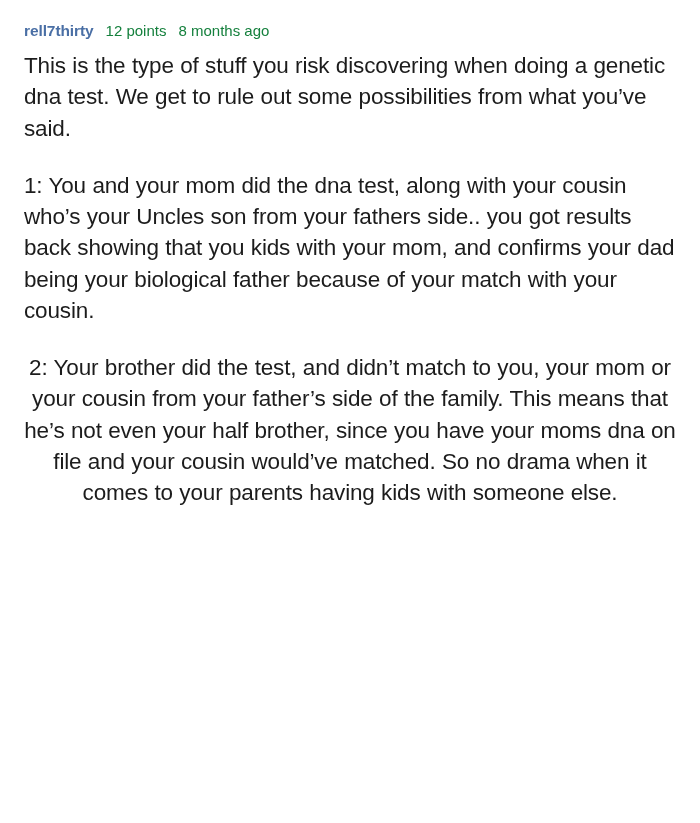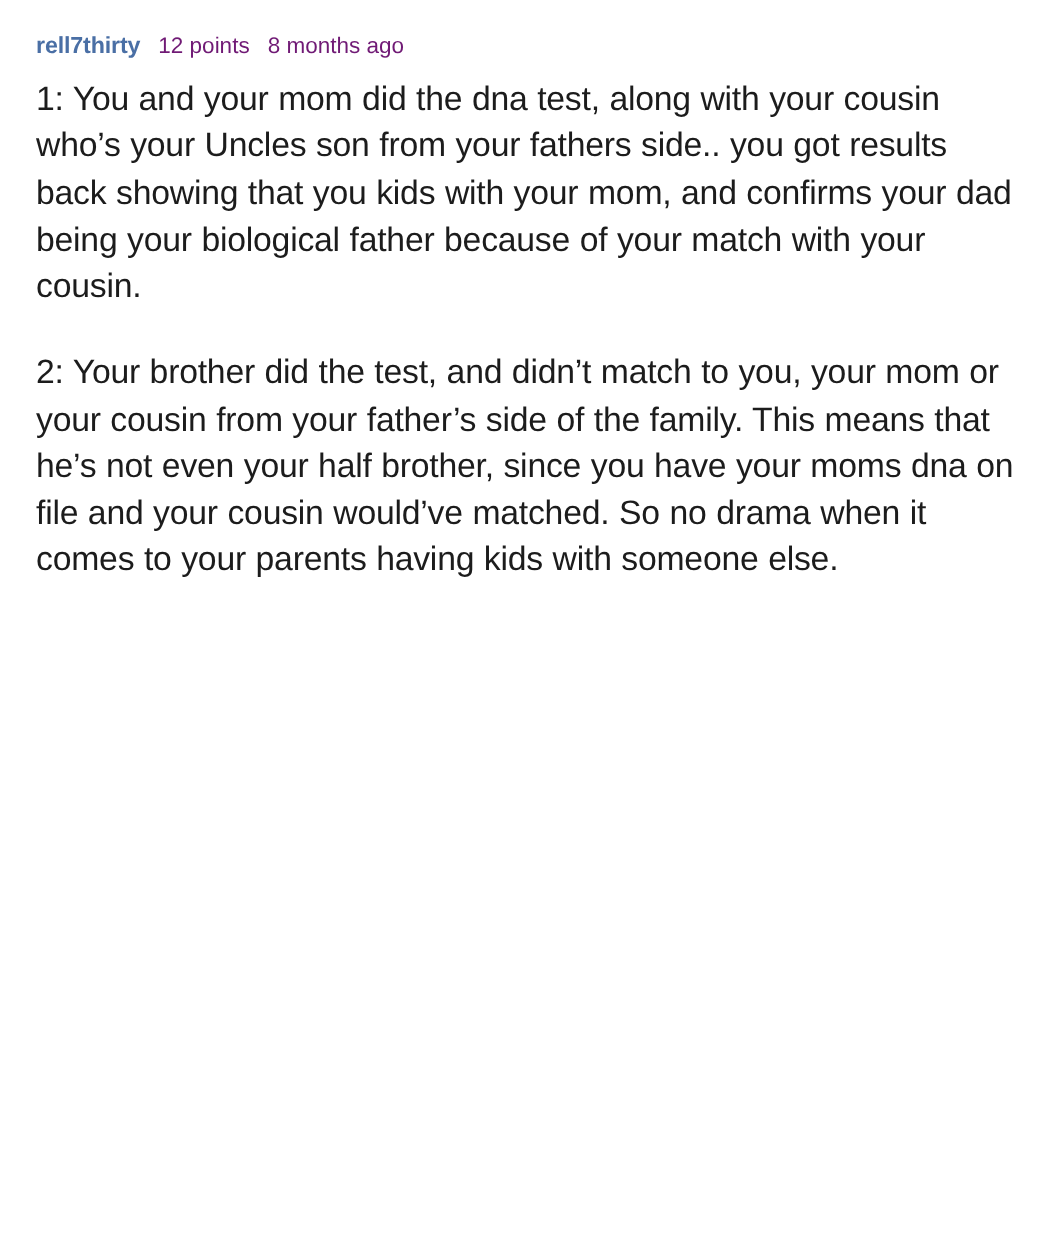--- a/index.html
+++ b/index.html
@@ -29,46 +29,48 @@
     white-space: nowrap;
   }
   .author {
     font-size: 15.5px;
     font-weight: bold;
     color: #4a6fa5;
     letter-spacing: -0.1px;
   }
   .points, .age {
     font-size: 15px;
-    color: #701a75;
+    color: #15803d;
     font-weight: normal;
   }
   .body {
     font-size: 22.5px;
     line-height: 1.39;
     color: #1c1c1c;
     letter-spacing: -0.15px;
     word-spacing: 0.3px;
   }
   .para {
     margin: 0 0 26px 0;
   }
   .para:last-child {
     margin-bottom: 0;
+    text-align: center;
   }
 </style>
 </head>
 <body>
 
 <div class="comment">
 
   <div class="meta">
     <span class="author">rell7thirty</span>
     <span class="points">12 points</span>
     <span class="age">8 months ago</span>
   </div>
 
   <div class="body">
+    <p class="para">This is the type of stuff you risk discovering when doing a genetic dna test. We get to rule out some possibilities from what you’ve said.</p>
     <p class="para">1: You and your mom did the dna test, along with your cousin who’s your Uncles son from your fathers side.. you got results back showing that you kids with your mom, and confirms your dad being your biological father because of your match with your cousin.</p>
     <p class="para">2: Your brother did the test, and didn’t match to you, your mom or your cousin from your father’s side of the family. This means that he’s not even your half brother, since you have your moms dna on file and your cousin would’ve matched. So no drama when it comes to your parents having kids with someone else.</p>
   </div>
 
 </div>
 
 </body></html>

